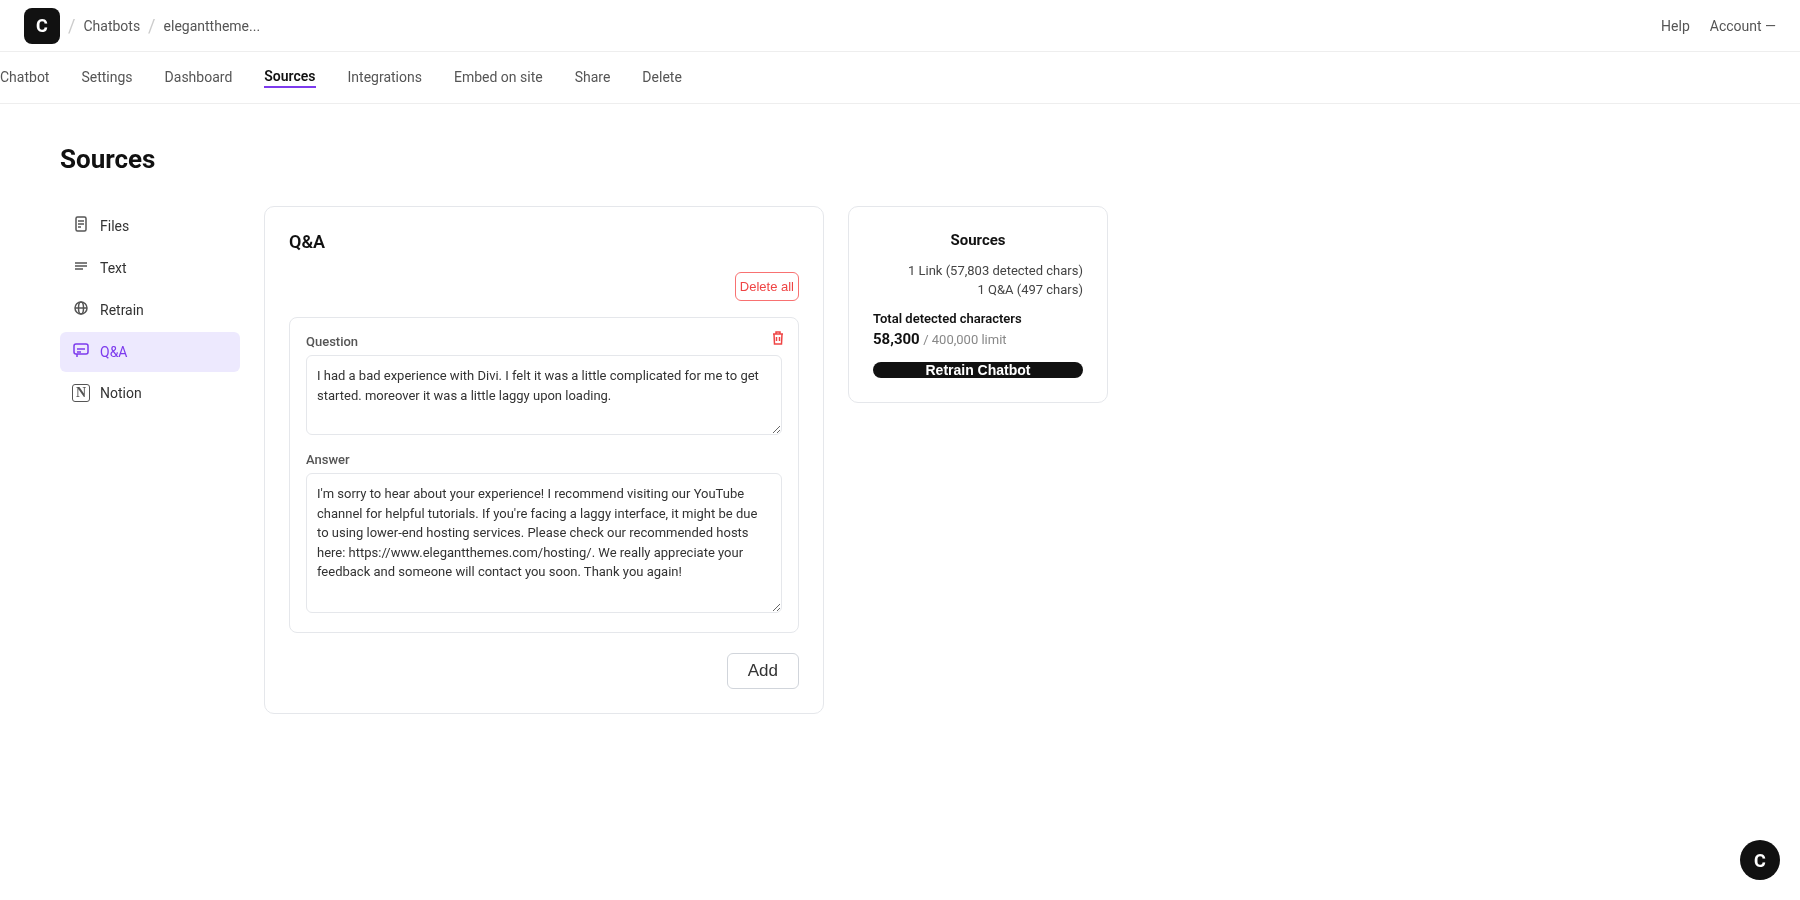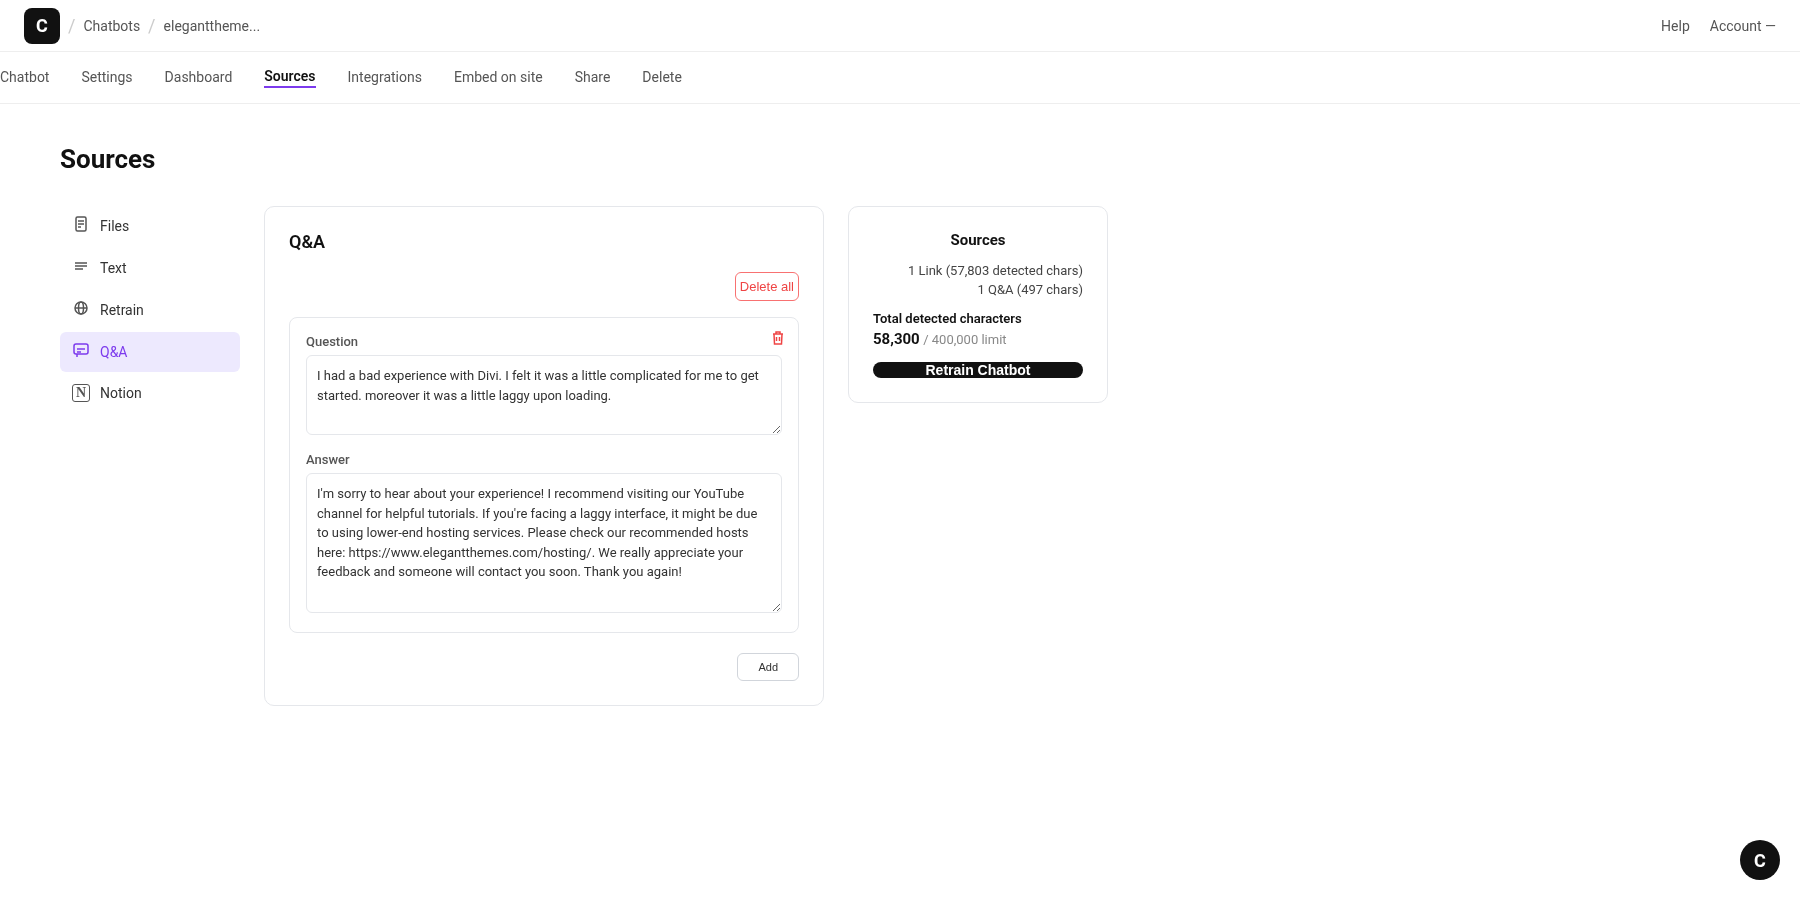--- a/index.html
+++ b/index.html
@@ -81,21 +81,21 @@
       padding: 10px; font-size: 13px; color: #333; resize: vertical;
       outline: none; font-family: inherit; line-height: 1.5;
     }
     .question-area { height: 80px; margin-bottom: 14px; }
     .answer-area { height: 140px; }
 
     
     .add-row { display: flex; justify-content: flex-end; margin-top: 20px; }
     .btn-add {
       background: #fff; border: 1px solid #d1d5db; color: #333;
-      padding: 7px 20px; border-radius: 6px; cursor: pointer; font-size: 11px;
+      padding: 7px 20px; border-radius: 6px; cursor: pointer; font-size: 17px;
     }
 
     
     .right-panel {
       width: 260px; flex-shrink: 0; border: 1px solid #e5e7eb;
       border-radius: 10px; padding: 24px; height: fit-content;
     }
     .right-panel-title { font-size: 15px; font-weight: 700; margin-bottom: 14px; text-align: center; }
     .sources-info { margin-bottom: 14px; text-align: right; }
     .sources-line { font-size: 13px; color: #444; margin-bottom: 4px; }

